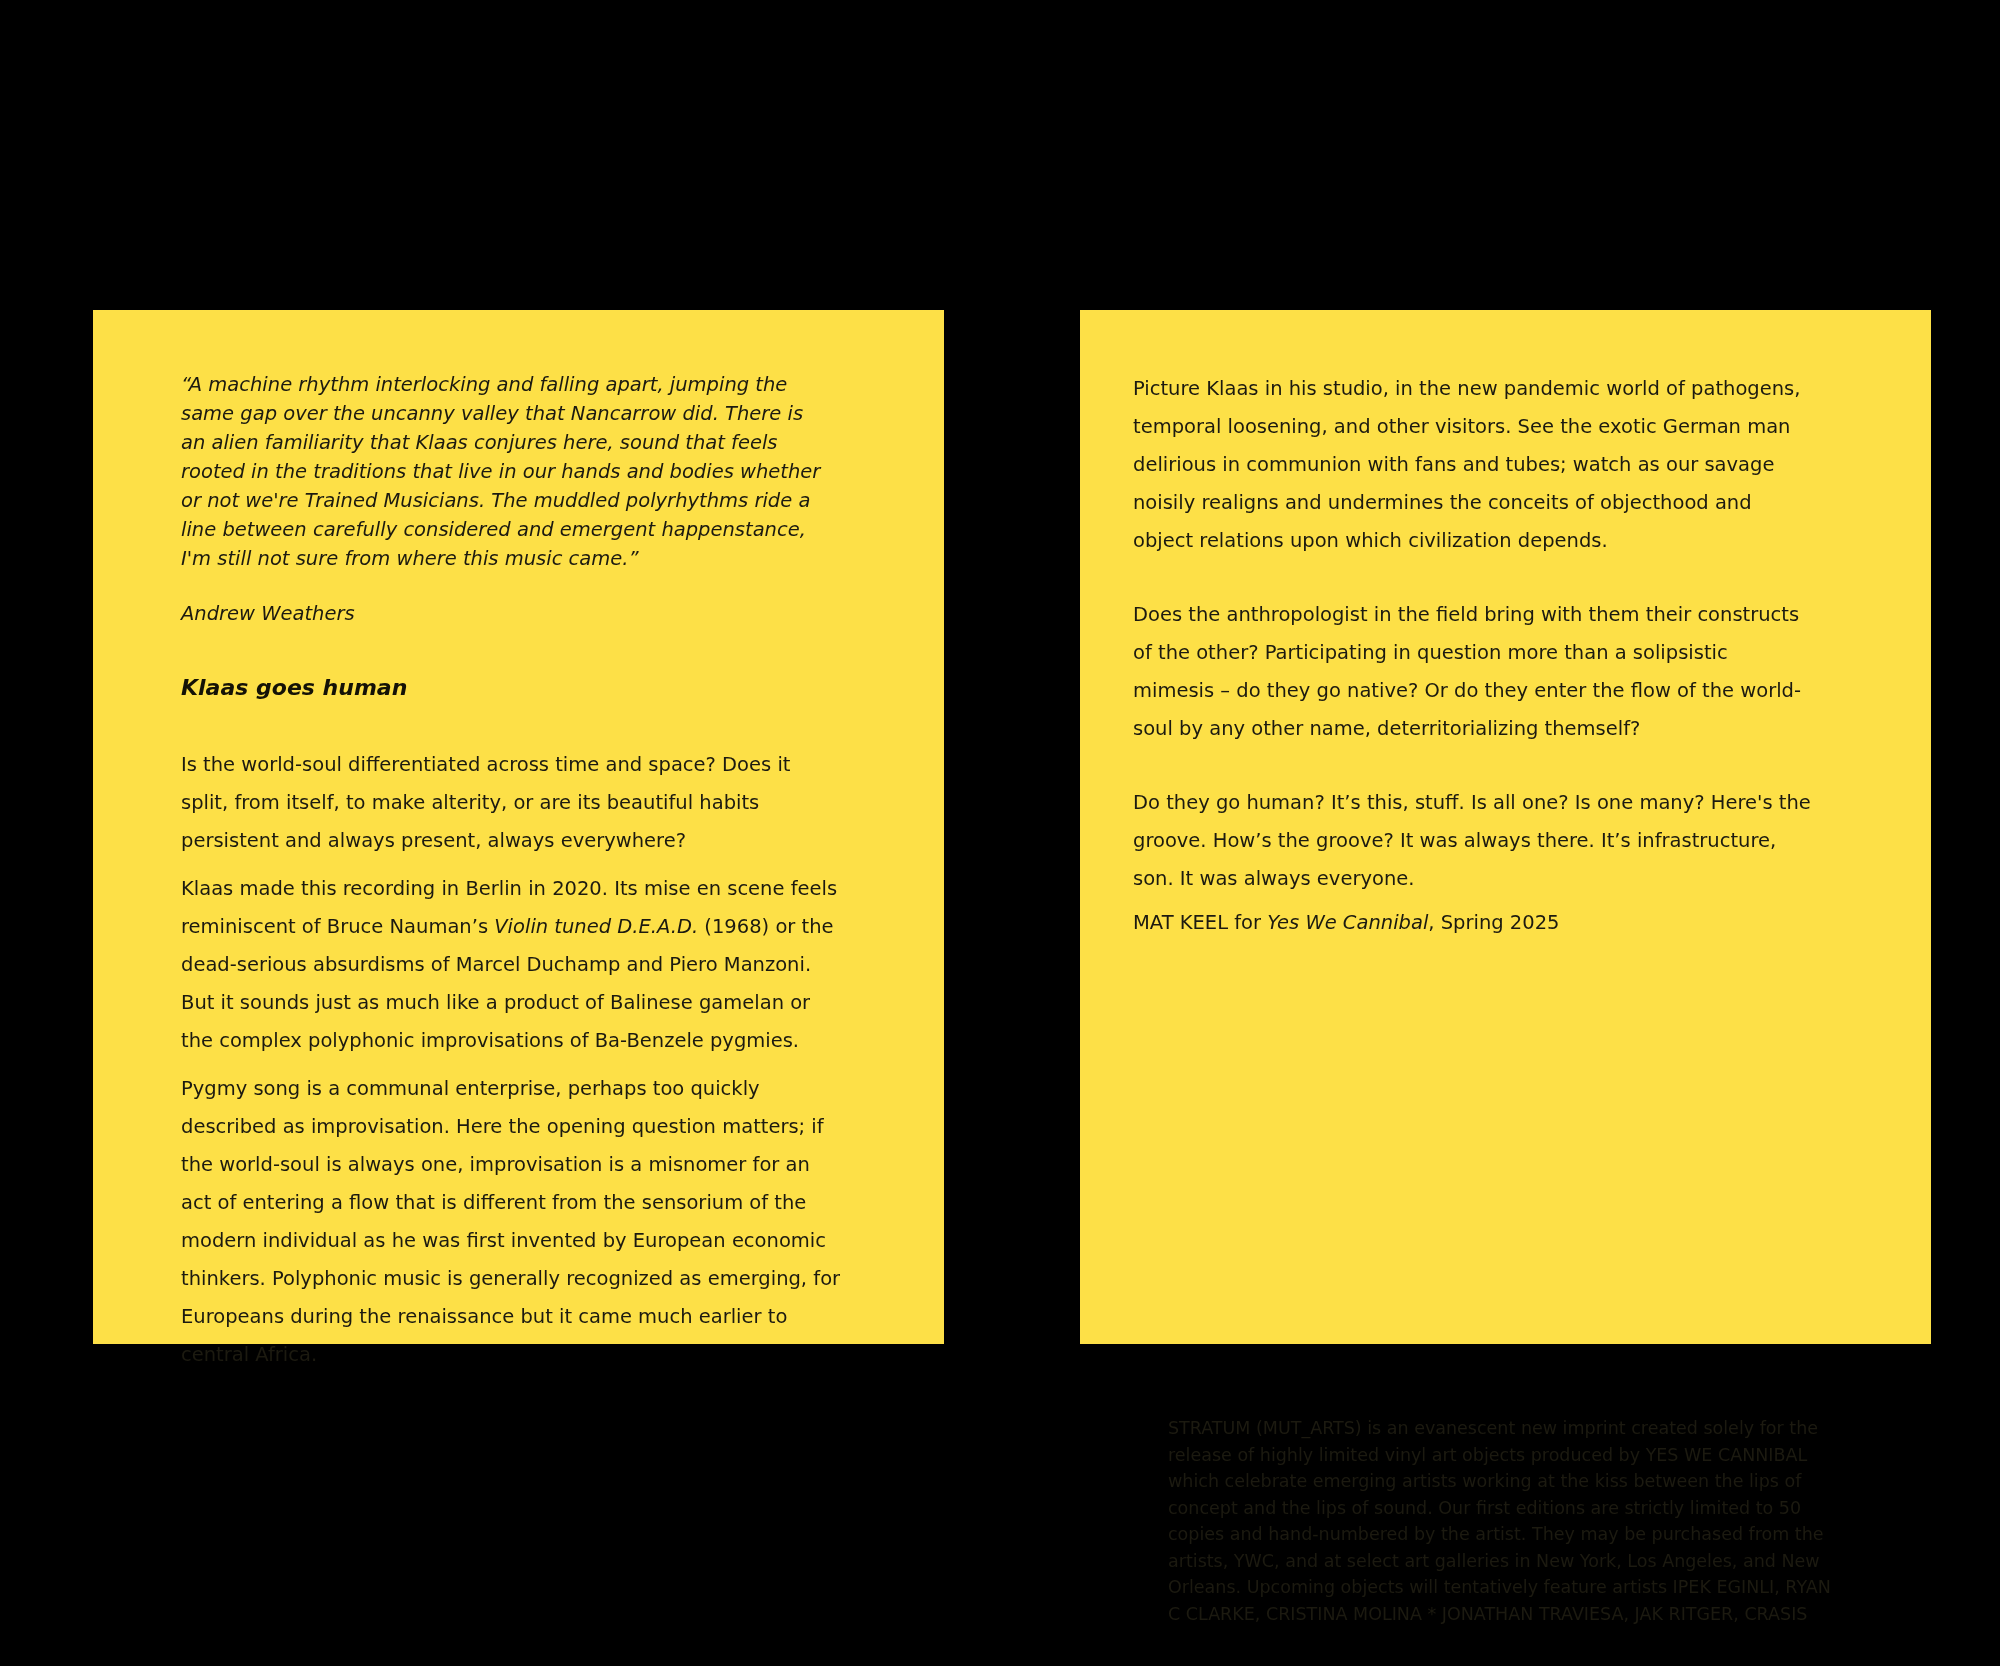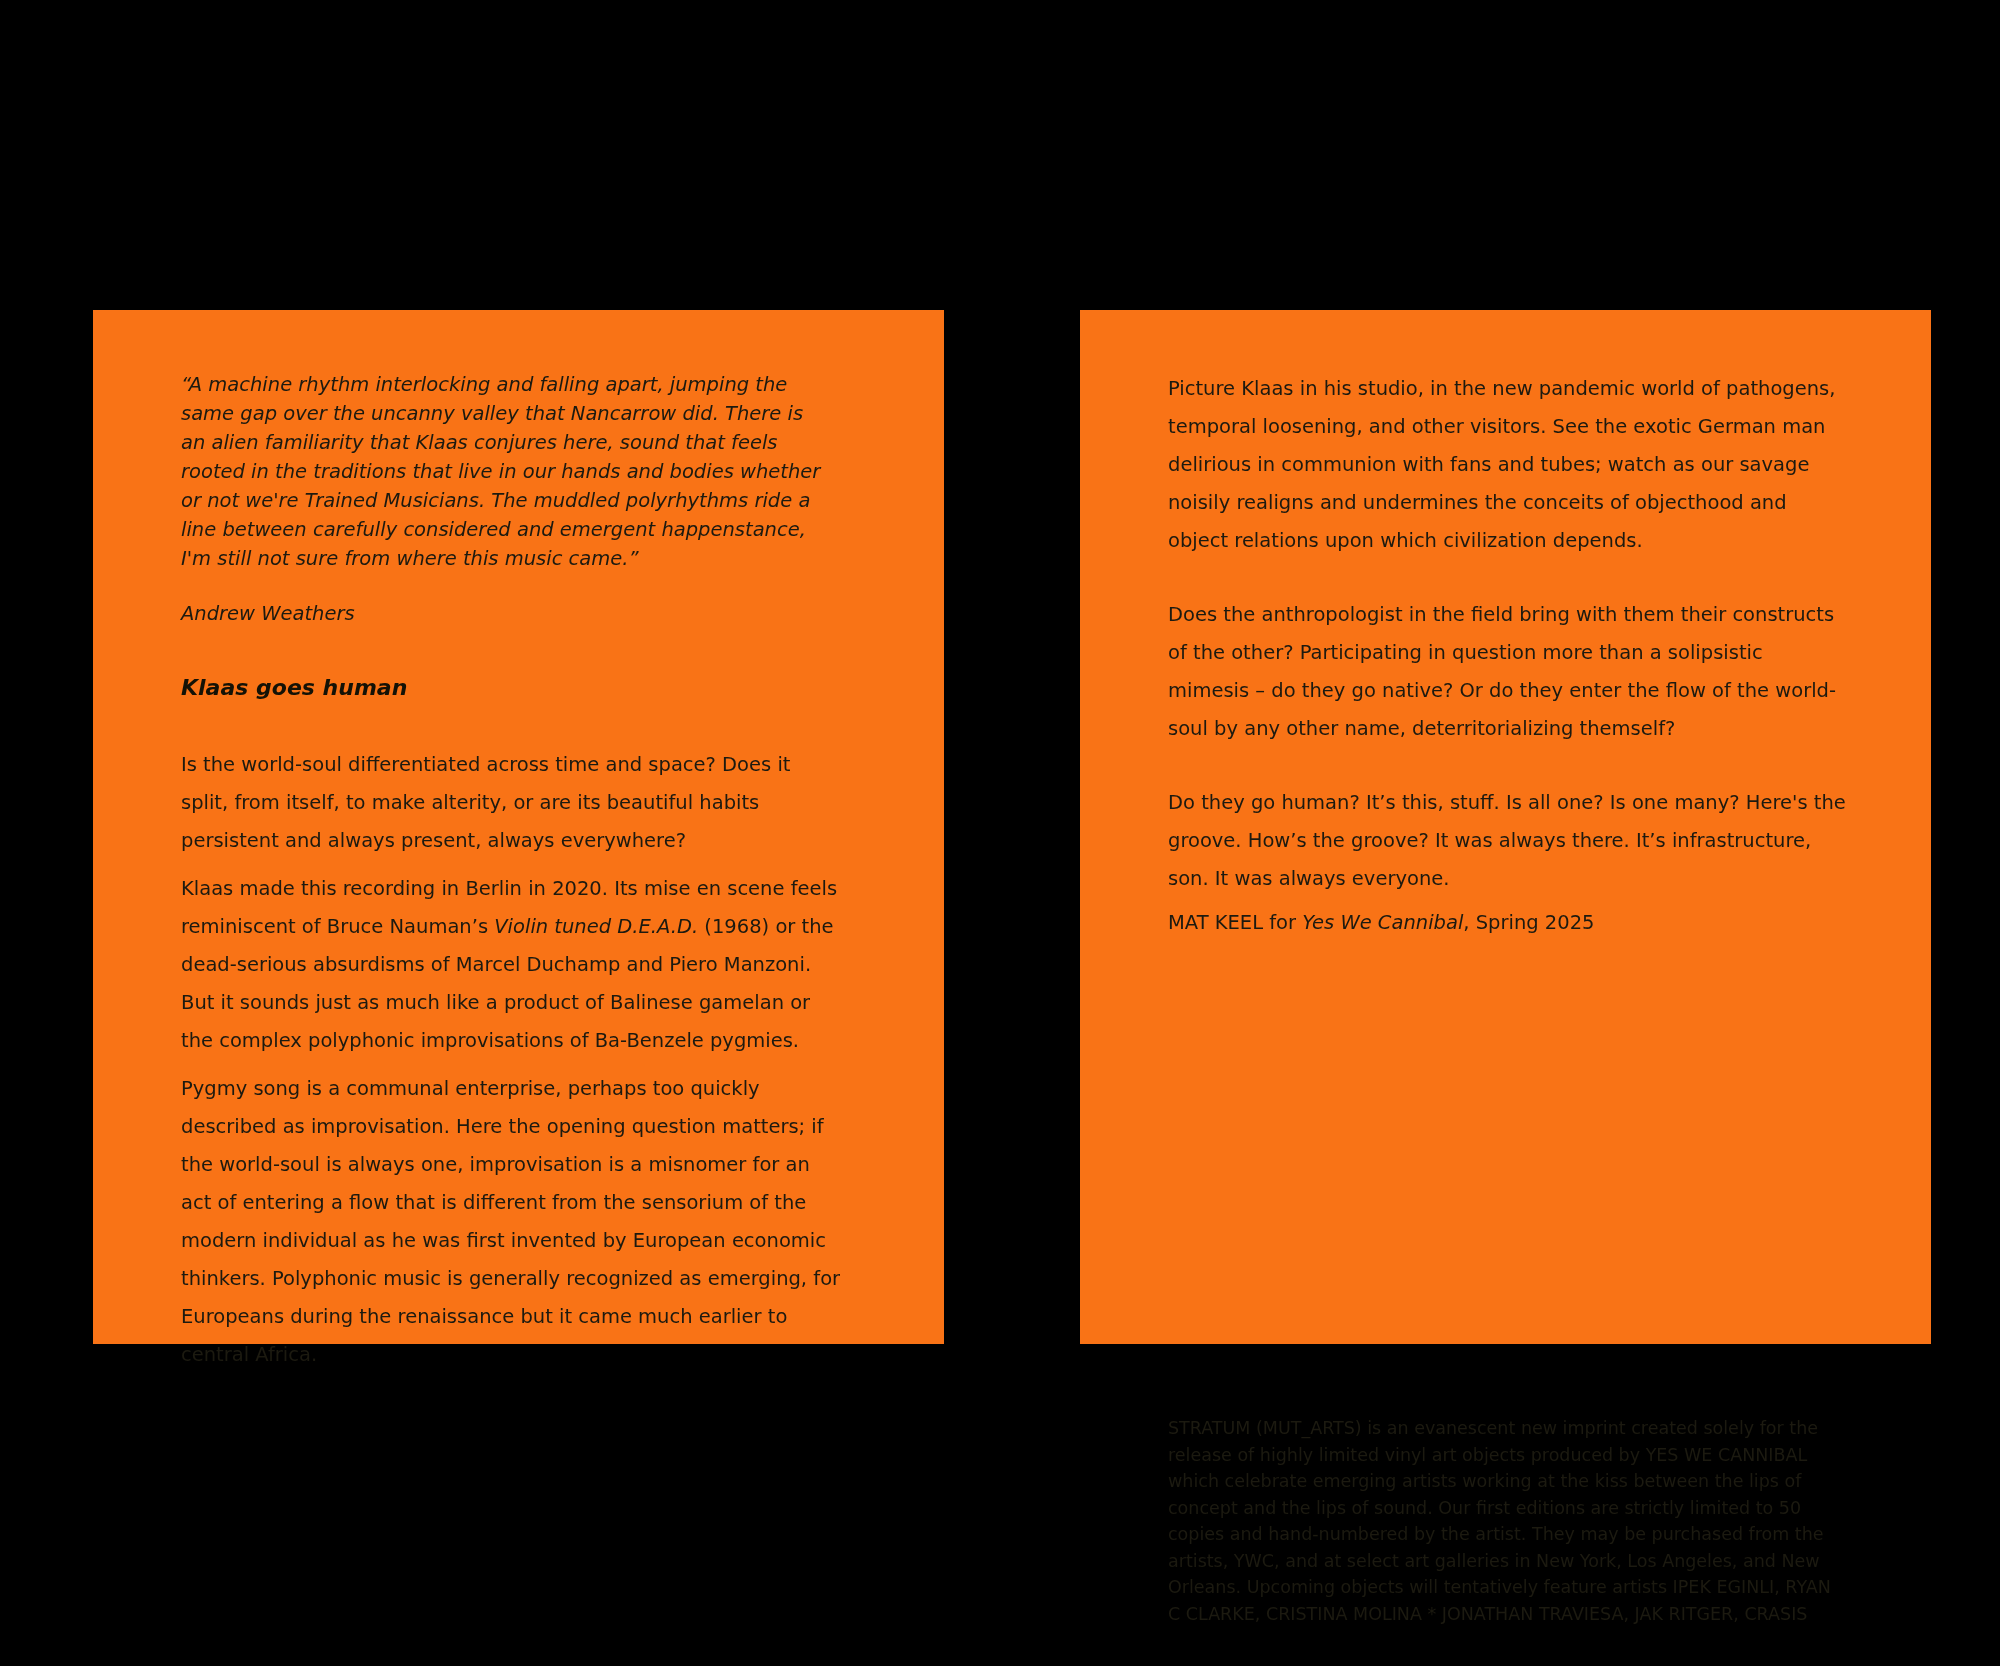--- a/index.html
+++ b/index.html
@@ -16,36 +16,36 @@
   }
   .spread {
     position: absolute;
     top: 0;
     left: 0;
     width: 2000px;
     height: 1666px;
   }
   .panel {
     position: absolute;
-    background: #f97316;
+    background: #fde047;
     box-sizing: border-box;
   }
   #panel-left {
     left: 93px;
     top: 310px;
     width: 851px;
     height: 1034px;
     padding: 60px 62px 0 88px;
   }
   #panel-right {
     left: 1080px;
     top: 310px;
     width: 851px;
     height: 1034px;
-    padding: 60px 72px 0 88px;
+    padding: 60px 72px 0 53px;
   }
   .quote {
     font-style: italic;
     font-size: 19.5px;
     line-height: 29px;
     color: #1c1a10;
     margin: 0 0 26px 0;
     max-width: 645px;
   }
   .attribution {

